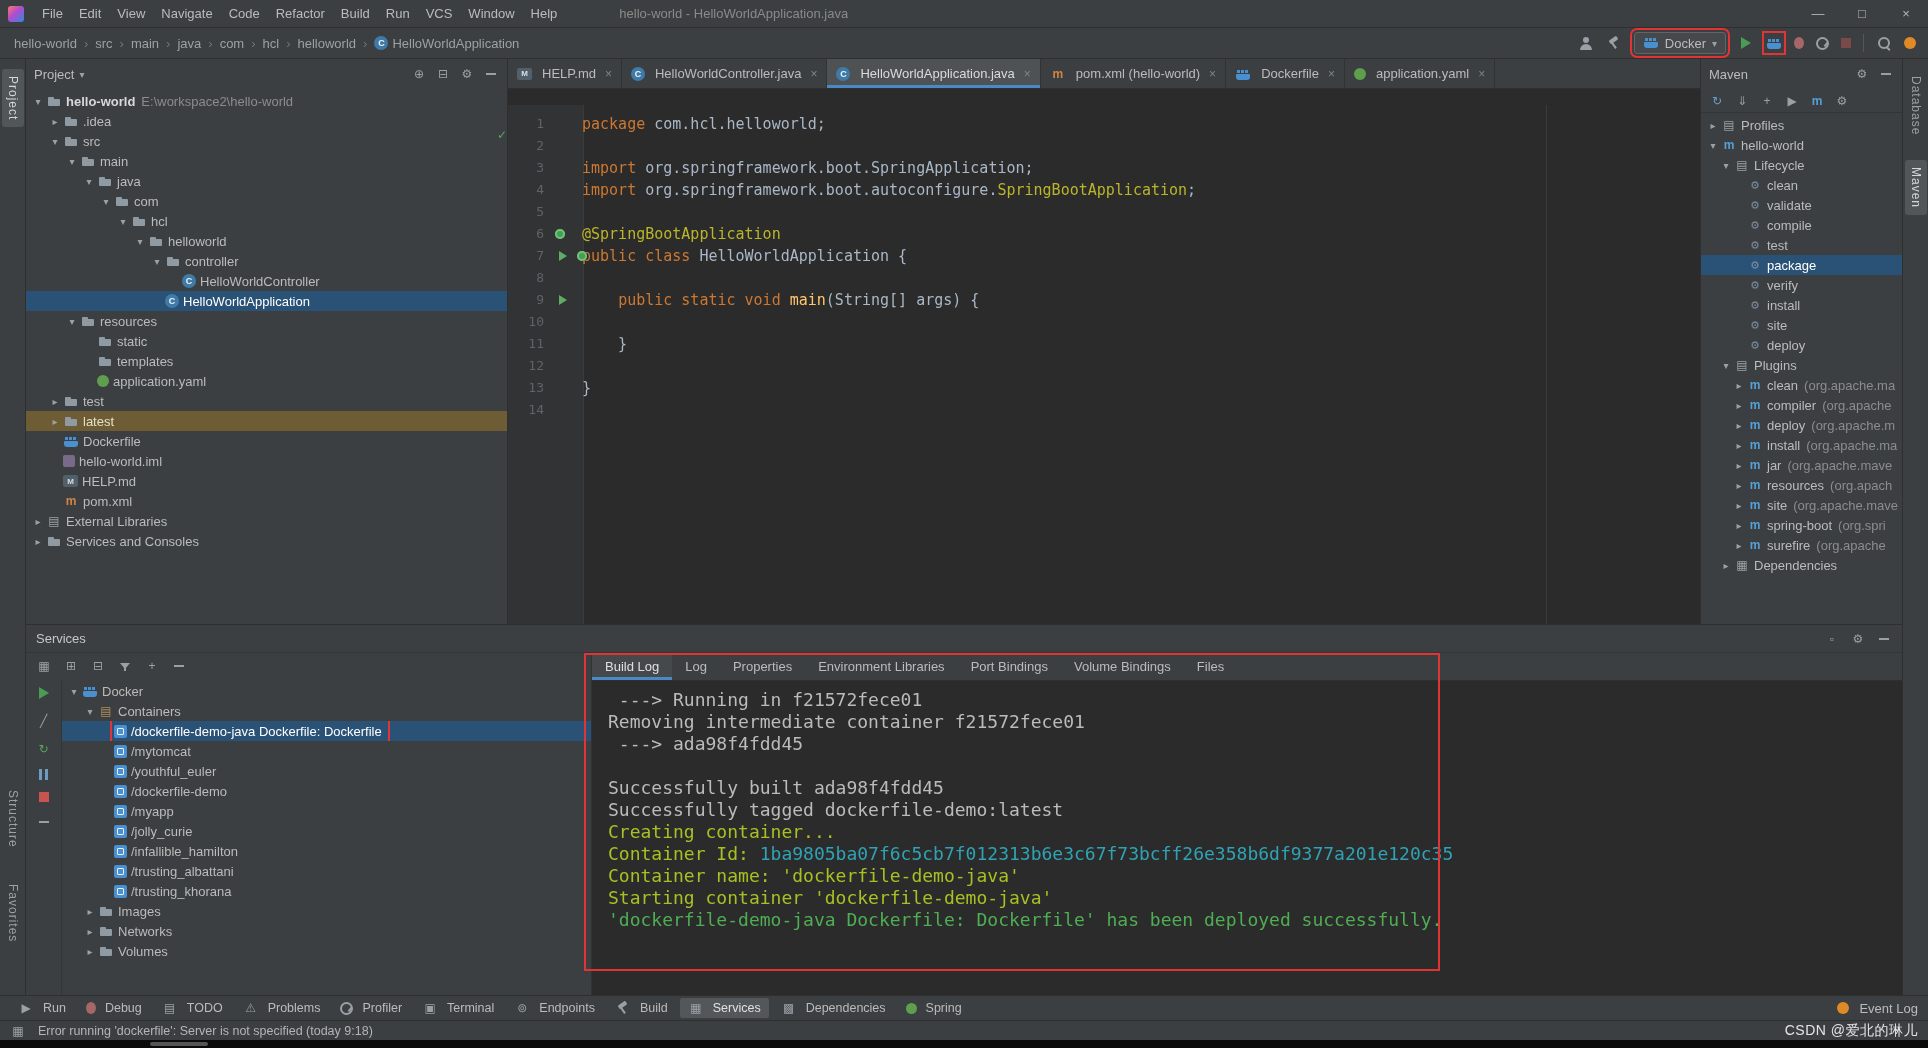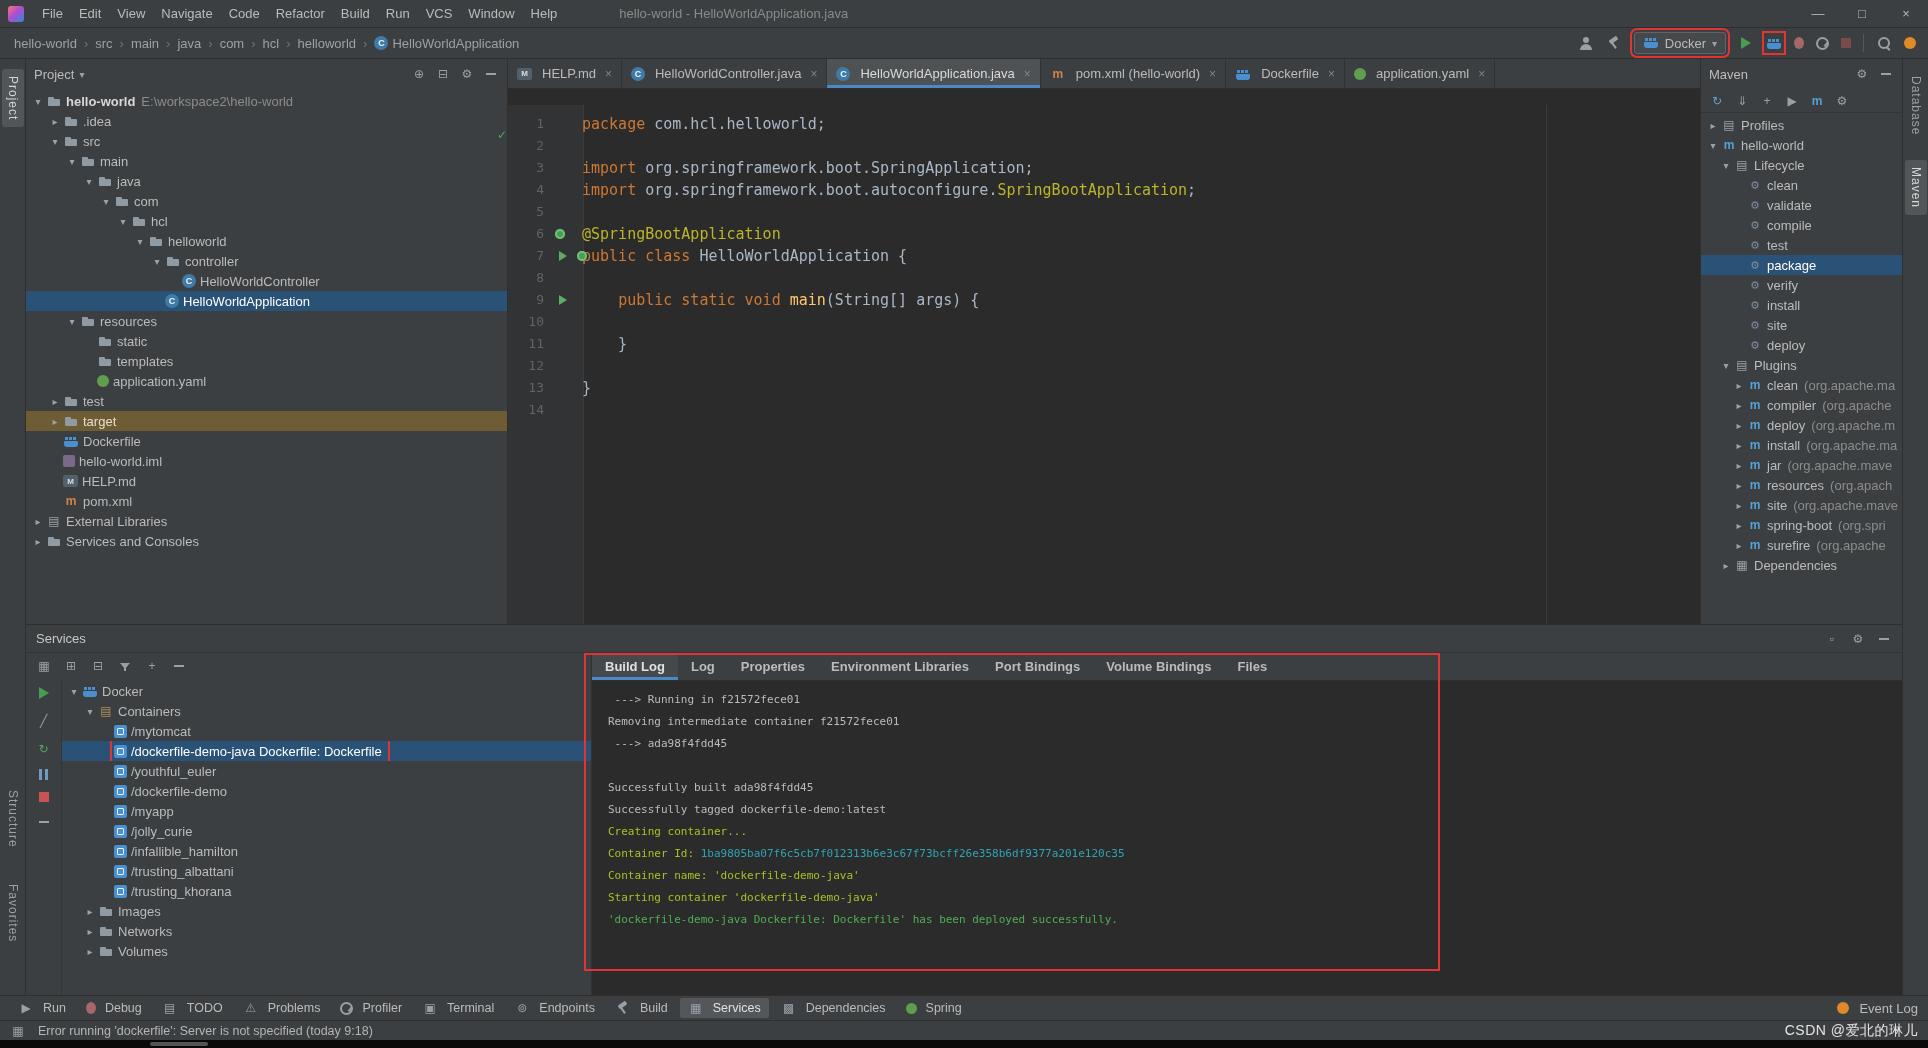--- a/index.html
+++ b/index.html
@@ -86,23 +86,23 @@
   .svc-header{height:28px;flex:none;display:flex;align-items:center;padding:0 10px;border-bottom:1px solid #333637;color:#c6c6c6;}
   .svc-header .ph-icons{margin-left:auto;display:flex;gap:10px;align-items:center;}
   .svc-body{flex:1;display:flex;min-height:0;}
   .svc-left{width:566px;flex:none;display:flex;flex-direction:column;border-right:1px solid #323232;min-height:0;}
   .svc-htool{height:26px;flex:none;display:flex;align-items:center;gap:11px;padding:0 10px;}
   .svc-lower{flex:1;display:flex;min-height:0;}
   .svc-vtool{width:36px;flex:none;display:flex;flex-direction:column;align-items:center;gap:12px;padding-top:6px;border-right:1px solid #333637;}
   .svc-tree{flex:1;overflow:hidden;padding-top:2px;}
   .svc-detail{flex:1;position:relative;display:flex;flex-direction:column;background:#2b2b2b;min-width:0;}
   .svc-tabs{height:28px;flex:none;display:flex;background:#3c3f41;border-bottom:1px solid #2f2f2f;}
-  .svc-tab{padding:0 13px;line-height:27px;color:#bbbbbb;cursor:default;font-weight:bold;}
+  .svc-tab{padding:0 13px;line-height:27px;color:#bbbbbb;cursor:default;}
   .svc-tab.active{color:#e0e0e0;box-shadow:inset 0 -3px 0 #4a88c7;background:#45494b;}
-  .svc-log{flex:1;padding:8px 0 0 16px;overflow:hidden;font-family:"DejaVu Sans Mono","Liberation Mono",monospace;font-size:11px;}
+  .svc-log{flex:1;padding:8px 0 0 16px;overflow:hidden;font-family:"DejaVu Sans Mono","Liberation Mono",monospace;font-size:18px;}
   .lline{height:22px;line-height:22px;white-space:pre;}
   .lg-pl{color:#bbbbbb;} .lg-wr{color:#a8c023;} .lg-id{color:#2fa3b5;} .lg-ok{color:#4fae54;}
   .red-overlay{position:absolute;left:-8px;top:0;width:856px;height:318px;border:2px solid #e13434;pointer-events:none;z-index:9;}
 
   
   .bottombar{height:25px;flex:none;display:flex;align-items:center;gap:4px;background:#3c3f41;border-top:1px solid #2f2f2f;padding:0 10px;}
   .bbtn{display:flex;align-items:center;gap:5px;padding:2px 8px;color:#bbbbbb;font-size:12.5px;cursor:default;border-radius:2px;}
   .bbtn.active{background:#53575a;color:#e0e0e0;}
   .eventlog{margin-left:auto;display:flex;align-items:center;gap:6px;color:#bbbbbb;}
   .statusbar{height:20px;flex:none;display:flex;align-items:center;gap:8px;background:#3c3f41;border-top:1px solid #2f2f2f;padding:0 10px;color:#b4b4b4;font-size:12.5px;}
@@ -378,21 +378,21 @@
                 <span class="arr">▸</span>
                 <span class="rowc">
                   <span class="ic ic-folder"></span>
                   <span class="lab">test</span>
                 </span>
               </div>
               <div class="trow hlrow" style="padding-left: 21px;">
                 <span class="arr">▸</span>
                 <span class="rowc">
                   <span class="ic ic-folder"></span>
-                  <span class="lab">target</span>
+                  <span class="lab">latest</span>
                 </span>
               </div>
               <div class="trow" style="padding-left: 21px;">
                 <span class="arr"></span>
                 <span class="rowc">
                   <span class="ic ic-whale"></span>
                   <span class="lab">Dockerfile</span>
                 </span>
               </div>
               <div class="trow" style="padding-left: 21px;">
@@ -774,32 +774,32 @@
                       <span class="lab">Docker</span>
                     </span>
                   </div>
                   <div class="trow" style="padding-left: 20px;">
                     <span class="arr">▾</span>
                     <span class="rowc">
                       <span class="ic ic-glyph amber">▤</span>
                       <span class="lab">Containers</span>
                     </span>
                   </div>
-                  <div class="trow" style="padding-left: 36px;">
-                    <span class="arr"></span>
-                    <span class="rowc">
-                      <span class="ic ic-container"></span>
-                      <span class="lab">/mytomcat</span>
-                    </span>
-                  </div>
                   <div class="trow sel" style="padding-left: 36px;">
                     <span class="arr"></span>
                     <span class="rowc ann-red">
                       <span class="ic ic-container"></span>
                       <span class="lab">/dockerfile-demo-java Dockerfile: Dockerfile</span>
+                    </span>
+                  </div>
+                  <div class="trow" style="padding-left: 36px;">
+                    <span class="arr"></span>
+                    <span class="rowc">
+                      <span class="ic ic-container"></span>
+                      <span class="lab">/mytomcat</span>
                     </span>
                   </div>
                   <div class="trow" style="padding-left: 36px;">
                     <span class="arr"></span>
                     <span class="rowc">
                       <span class="ic ic-container"></span>
                       <span class="lab">/youthful_euler</span>
                     </span>
                   </div>
                   <div class="trow" style="padding-left: 36px;">

